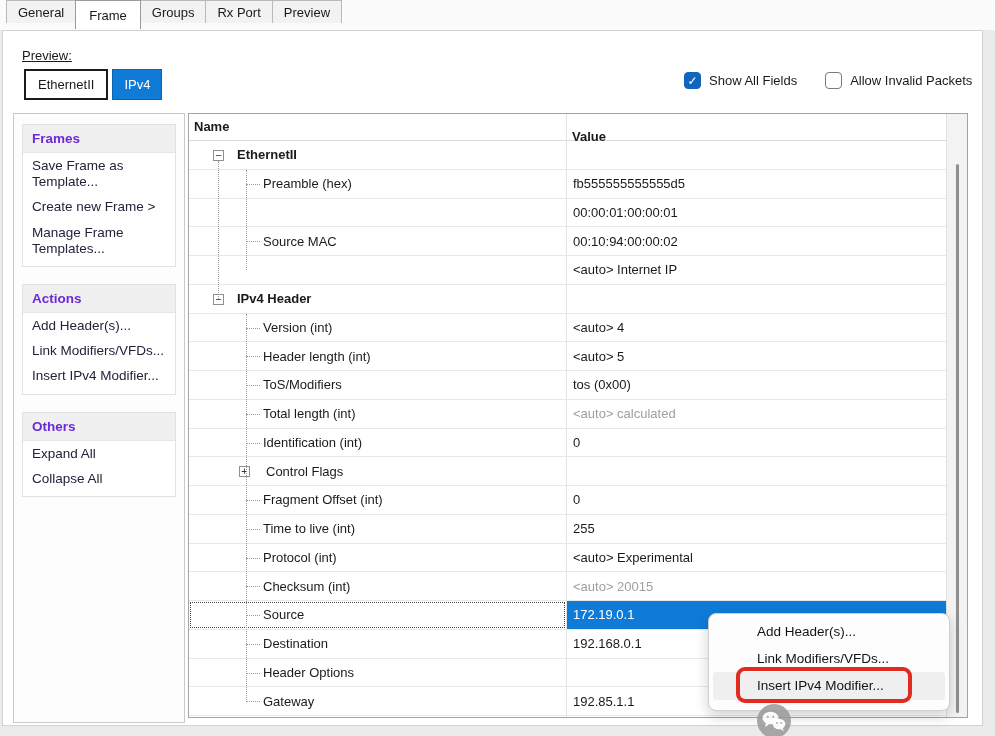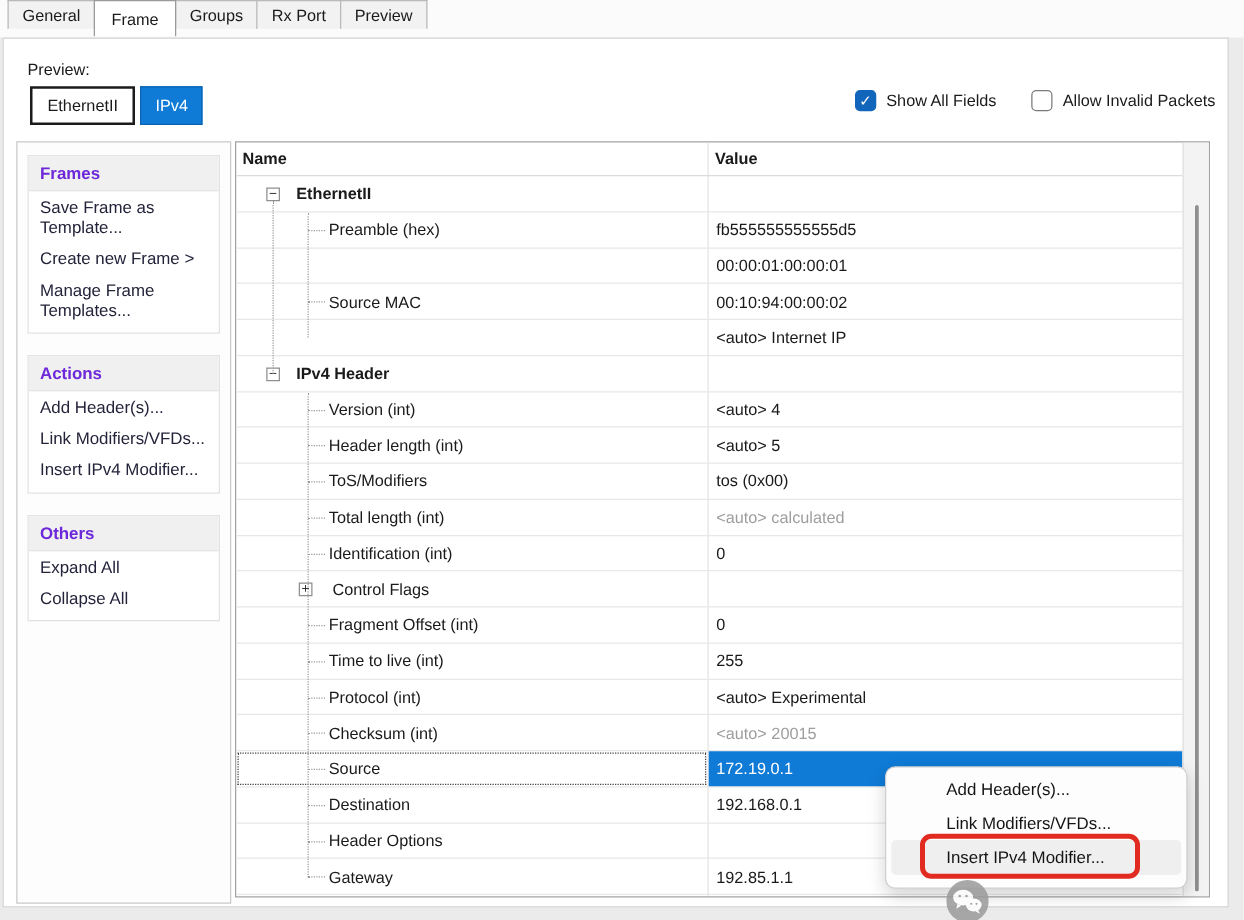--- a/index.html
+++ b/index.html
@@ -31,21 +31,21 @@
   }
   .tab.active{
     height:29px;background:#ffffff;border:1px solid #9a9a9a;border-bottom:none;
     position:relative;z-index:6;padding:0 13px;margin-bottom:-1px;
   }
   
   .panel{
     position:absolute;left:2px;top:30px;width:981px;height:696px;
     background:#ffffff;border:1px solid #d2d2d2;
   }
-  .preview-label{position:absolute;left:22px;top:48px;color:#1a1a1a;}
+  .preview-label{position:absolute;left:22px;top:48px;color:#1a1a1a;text-decoration:underline;}
   .frame-buttons{position:absolute;left:24px;top:69px;display:flex;gap:4px;}
   .frame-btn{
     height:31px;display:flex;align-items:center;justify-content:center;
     padding:0 12px;background:#fff;border:2px solid #1b1b1b;cursor:default;
   }
   .frame-btn.active{
     background:var(--accent);color:#fff;border:1px solid #0b63b0;padding:0 11px;
   }
   .checkboxes{position:absolute;left:684px;top:72px;display:flex;gap:28px;align-items:center;}
   .chk{display:flex;align-items:center;gap:8px;white-space:nowrap;}
@@ -69,21 +69,21 @@
   }
   .side-item:first-of-type{padding-top:8px;}
   .side-box .spacer-bottom{height:5px;}
   
   .table-panel{
     position:absolute;left:188px;top:113px;width:780px;height:605px;
     background:#fff;border:1px solid #a3a3a3;overflow:hidden;
   }
   .thead{position:absolute;left:0;top:0;width:757px;height:27px;border-bottom:1px solid #dcdcdc;}
   .th-name{position:absolute;left:5px;top:5px;font-weight:700;}
-  .th-value{position:absolute;left:383px;top:5px;font-weight:700;}
+  .th-value{position:absolute;left:383px;top:15px;font-weight:700;}
   .col-sep{position:absolute;left:377px;top:0;width:1px;height:603px;background:#e3e3e3;}
   .rows{position:absolute;left:0;top:27px;width:757px;}
   .trow{position:relative;width:757px;height:28.75px;border-bottom:1px solid var(--row-line);}
   .cell-name{position:absolute;left:0;top:0;width:377px;height:100%;display:flex;align-items:center;}
   .cell-value{
     position:absolute;left:378px;top:0;width:379px;height:100%;
     display:flex;align-items:center;padding-left:6px;white-space:nowrap;overflow:hidden;
   }
   .trow.group .name-text{font-weight:700;}
   .name-text{position:absolute;white-space:nowrap;}

